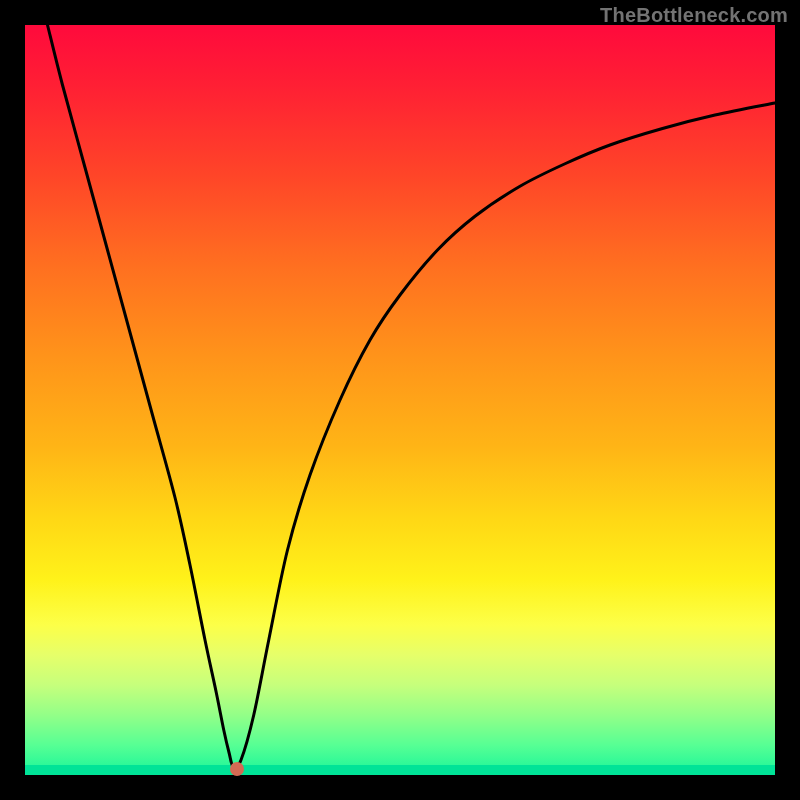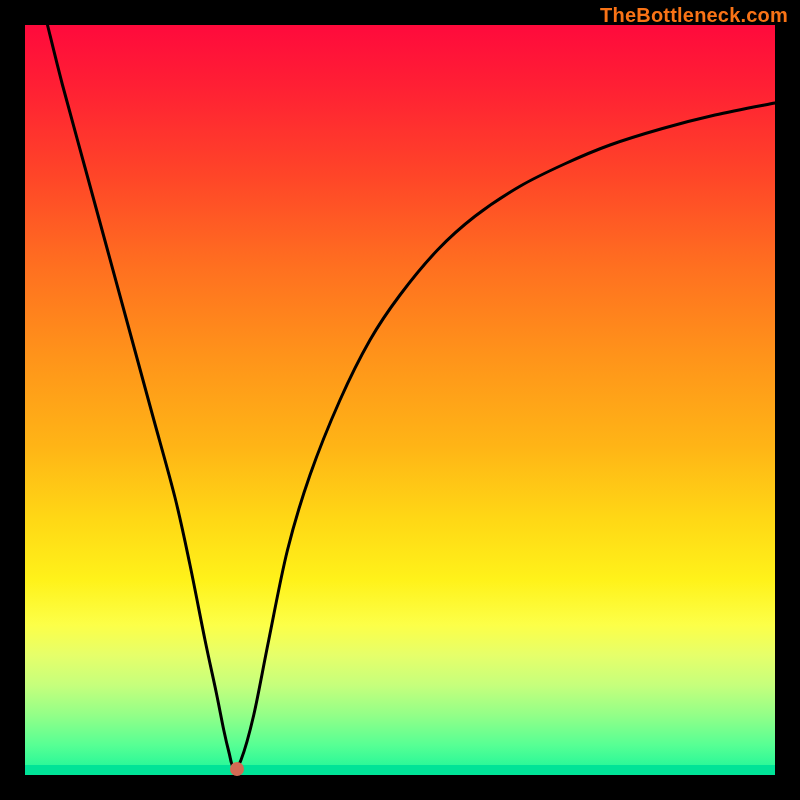--- a/index.html
+++ b/index.html
@@ -40,21 +40,21 @@
     height: 10px;
     background: #00e397;
   }
   .watermark {
     position: absolute;
     top: 4px;
     right: 12px;
     font-family: Arial, Helvetica, sans-serif;
     font-size: 20px;
     font-weight: bold;
-    color: #f97316;
+    color: #737373;
     letter-spacing: 0.2px;
   }
   svg.curve {
     position: absolute;
     left: 25px;
     top: 25px;
     width: 750px;
     height: 750px;
     overflow: visible;
   }

